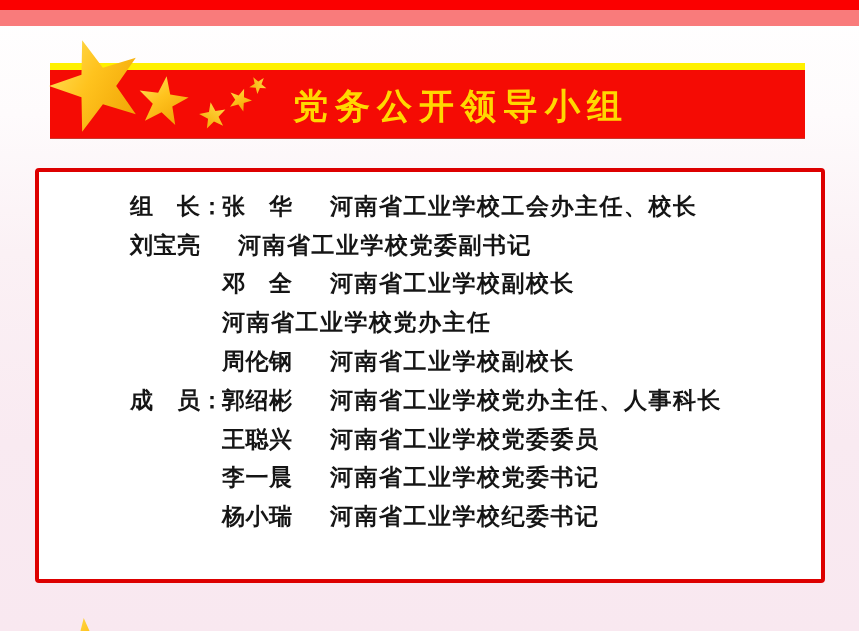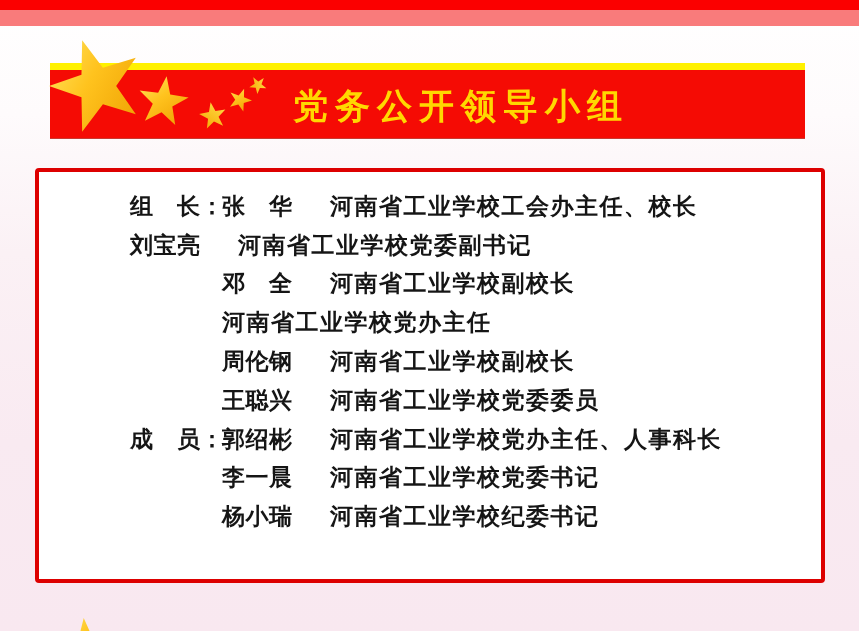--- a/index.html
+++ b/index.html
@@ -140,28 +140,28 @@
         <div class="roster-row">
         <span class="roster-role"></span>
         <span class="roster-title">河南省工业学校党办主任</span>
       </div>
         <div class="roster-row">
         <span class="roster-role"></span>
         <span class="roster-name">周伦钢</span>
         <span class="roster-title">河南省工业学校副校长</span>
       </div>
         <div class="roster-row">
+        <span class="roster-role">成　员：</span>
+        <span class="roster-name">郭绍彬</span>
+        <span class="roster-title">河南省工业学校党办主任、人事科长</span>
+      </div>
+        <div class="roster-row">
         <span class="roster-role"></span>
         <span class="roster-name">王聪兴</span>
         <span class="roster-title">河南省工业学校党委委员</span>
-      </div>
-        <div class="roster-row">
-        <span class="roster-role">成　员：</span>
-        <span class="roster-name">郭绍彬</span>
-        <span class="roster-title">河南省工业学校党办主任、人事科长</span>
       </div>
         <div class="roster-row">
         <span class="roster-role"></span>
         <span class="roster-name">李一晨</span>
         <span class="roster-title">河南省工业学校党委书记</span>
       </div>
         <div class="roster-row">
         <span class="roster-role"></span>
         <span class="roster-name">杨小瑞</span>
         <span class="roster-title">河南省工业学校纪委书记</span>

